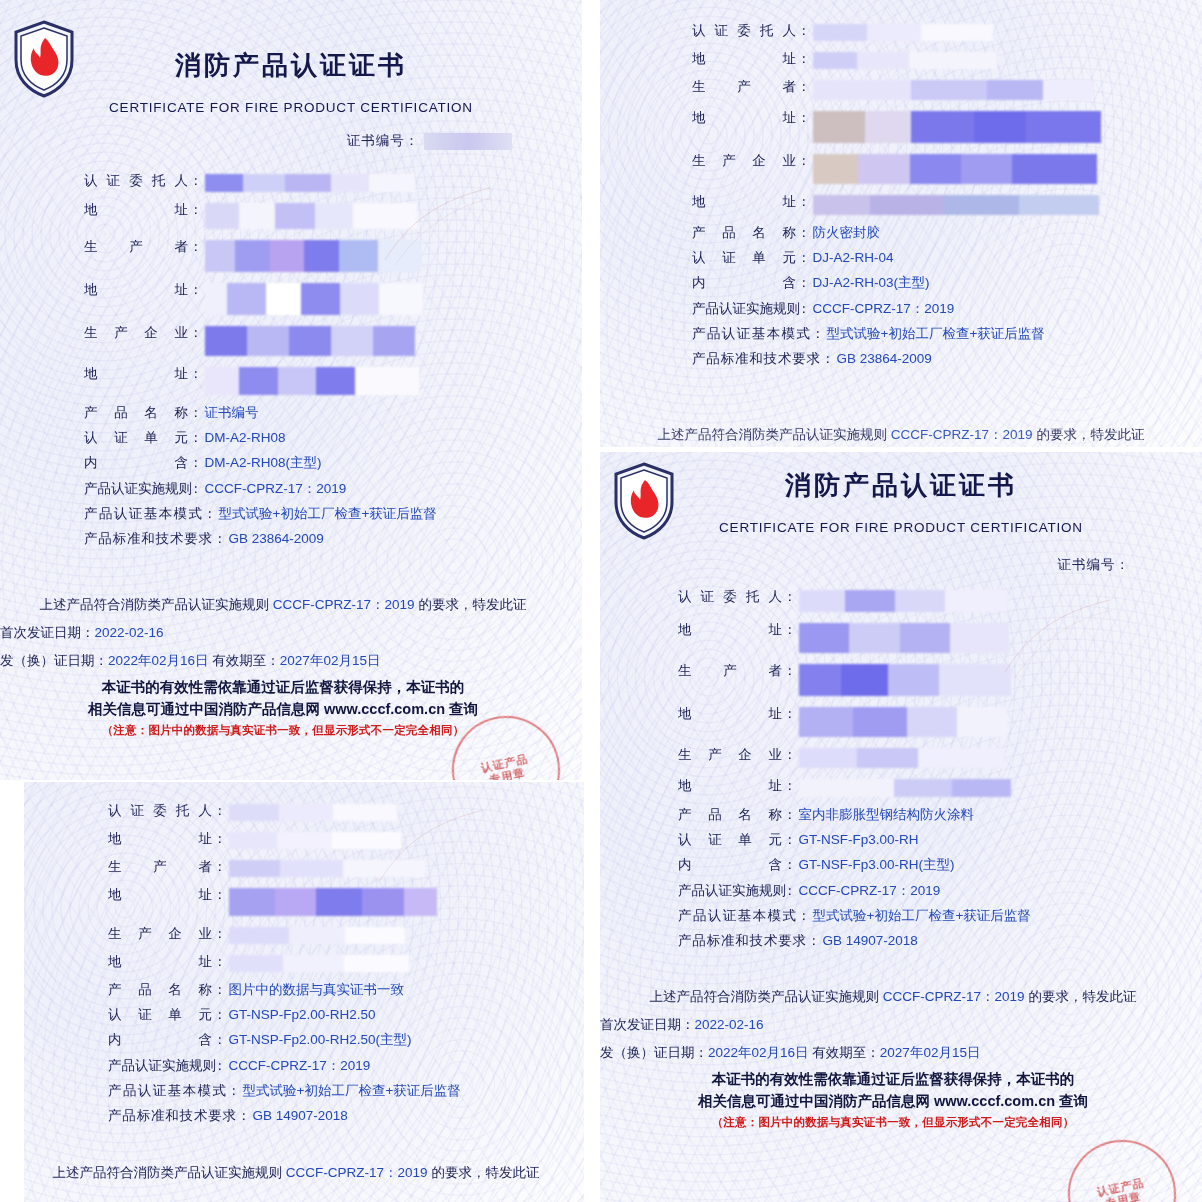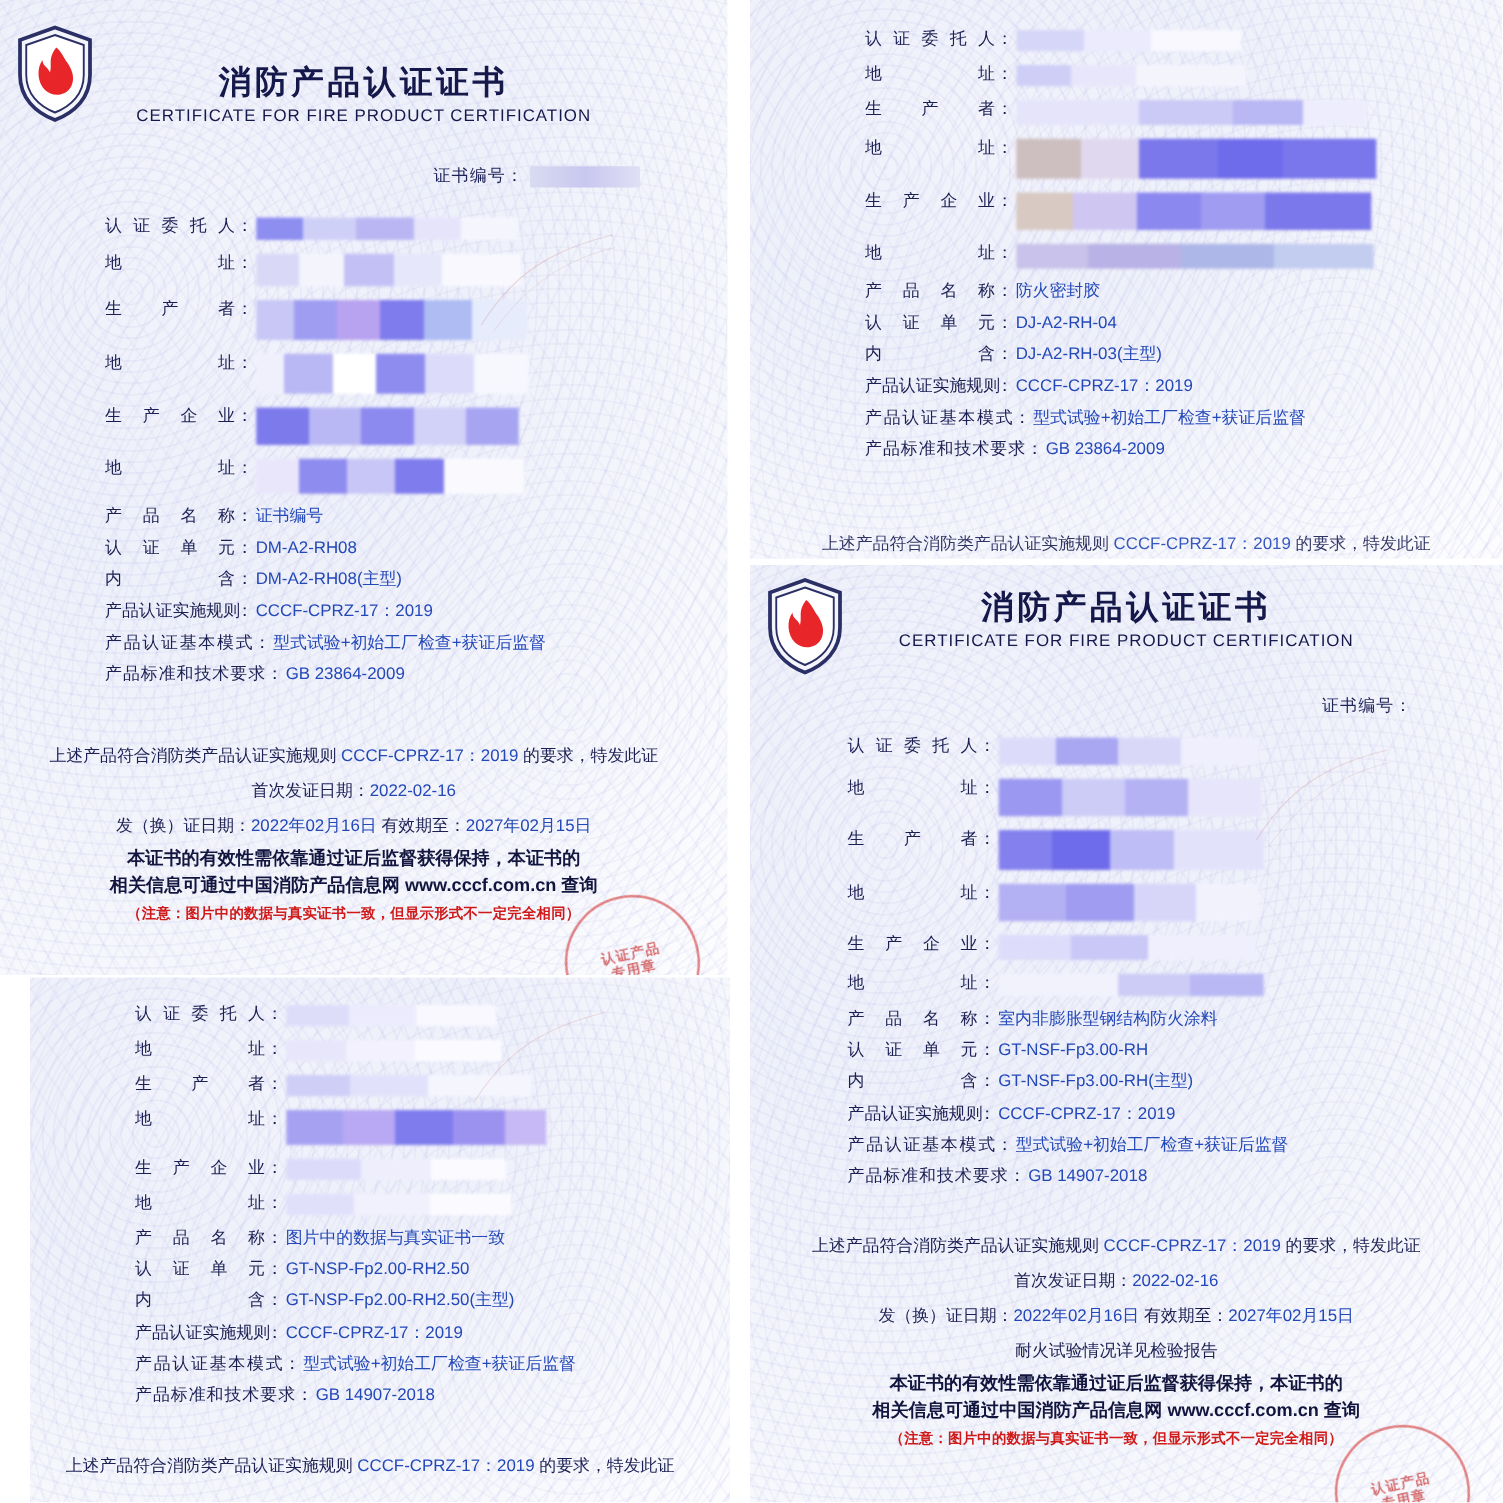--- a/index.html
+++ b/index.html
@@ -41,21 +41,21 @@
     font-size:26px;
     font-weight:bold;
     letter-spacing:3px;
     color:#15184a;
   }
   .title-en {
     text-align:center;
     font-size:13.5px;
     letter-spacing:0.8px;
     color:#15184a;
-    margin-top:2px;
+    margin-top:17px;
   }
   .certno {
     text-align:right;
     font-size:13.5px;
     color:#1d2256;
     letter-spacing:1px;
   }
   .rows { margin-top:6px; }
   .row {
     display:flex;
@@ -86,21 +86,21 @@
     filter:blur(1.2px);
   }
   .statement {
     text-align:center;
     font-size:13.5px;
     color:#1b1f52;
     margin-top:2px;
   }
   .statement .acc { color:#2348b8; }
   .centerline {
-    text-align:center;
+    text-align:left;
     font-size:13.5px;
     color:#1b1f52;
     margin-top:10px;
   }
   .centerline .acc { color:#2348b8; }
   .bold-note {
     text-align:center;
     font-size:14.5px;
     font-weight:bold;
     color:#12163f;
@@ -425,21 +425,20 @@
         <span class="acc">CCCF-CPRZ-17：2019</span>
         <span>的要求，特发此证</span>
       </div>
       <div class="centerline">
         <span>首次发证日期：</span><span class="acc">2022-02-16</span>
       </div>
       <div class="centerline">
         <span>发（换）证日期：</span><span class="acc">2022年02月16日</span>
         <span>有效期至：</span><span class="acc">2027年02月15日</span>
       </div>
-      <div class="centerline">耐火试验情况详见检验报告</div>
       <div class="bold-note">
         <div>本证书的有效性需依靠通过证后监督获得保持，本证书的</div>
         <div>
           <span>相关信息可通过中国消防产品信息网 </span><span>www.cccf.com.cn</span><span> 查询</span>
         </div>
       </div>
       <div class="warn">（注意：图片中的数据与真实证书一致，但显示形式不一定完全相同）</div>
     </div>
 
     <div class="stamp" style="left:468px; top:688px; width:104px; height:104px;">认证产品<br>专用章</div>

